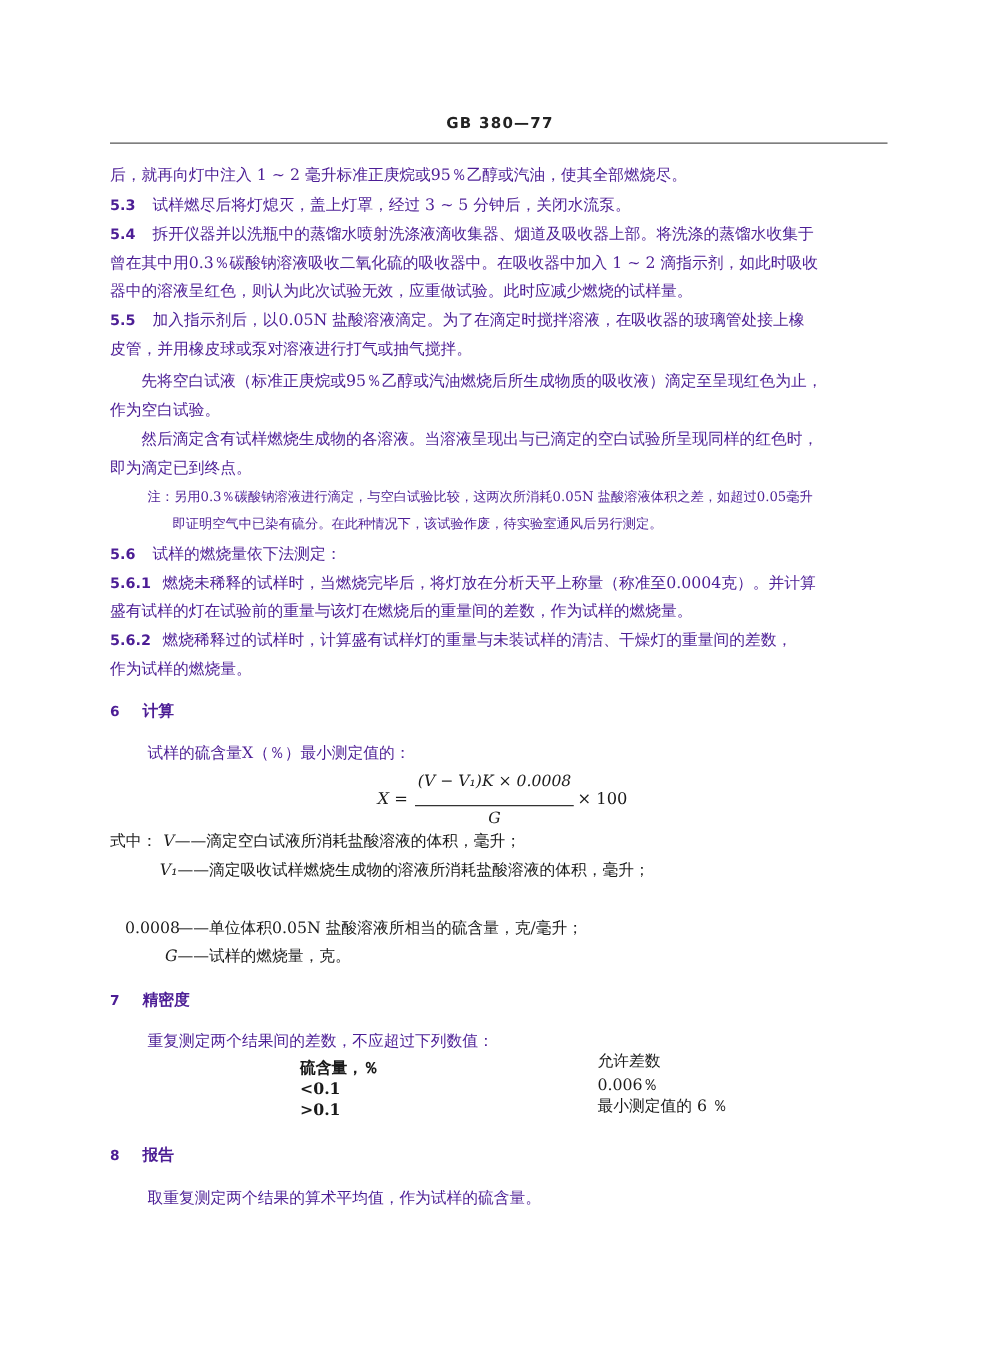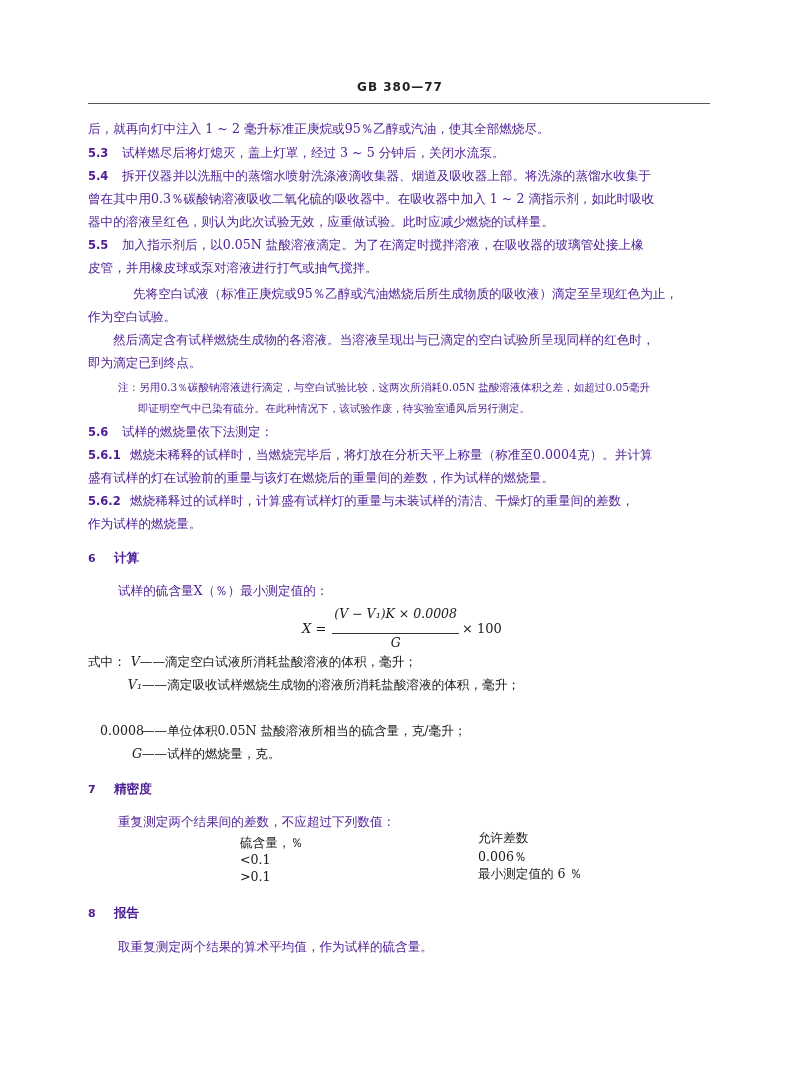--- a/index.html
+++ b/index.html
@@ -1,21 +1,21 @@
 <!DOCTYPE html>
 <html><head>
   <meta charset="utf-8">
   <style>
     html, body { margin: 0; padding: 0; background: #ffffff; }
     body {
       width: 800px; height: 1091px; position: relative; overflow: hidden;
       font-family: "DejaVu Serif", "Liberation Serif", serif;
       color: #1a1a1a;
     }
-    .page { position: absolute; left: 0; top: 1px; width: 800px; height: 905px; }
+    .page { position: absolute; left: 0; top: 12px; width: 800px; height: 905px; }
     .header-title {
       position: absolute; top: 79px; left: 0; width: 800px; text-align: center;
       font-family: "DejaVu Sans", "Liberation Sans", sans-serif;
       font-weight: bold; font-size: 12px; letter-spacing: 1px; color: #222;
     }
     .header-rule {
       position: absolute; top: 102px; left: 88px; width: 622px; height: 1px;
       background: #555;
     }
     .line {
@@ -58,21 +58,21 @@
     <span class="num" style="width:34px;">5.4</span><span>拆开仪器并以洗瓶中的蒸馏水喷射洗涤液滴收集器、烟道及吸收器上部。将洗涤的蒸馏水收集于</span>
   </div>
   <div class="line" style="top:190px; left:88px;">曾在其中用0.3％碳酸钠溶液吸收二氧化硫的吸收器中。在吸收器中加入 1 ~ 2 滴指示剂，如此时吸收</div>
   <div class="line" style="top:213px; left:88px;">器中的溶液呈红色，则认为此次试验无效，应重做试验。此时应减少燃烧的试样量。</div>
 
   <div class="line" style="top:236px; left:88px;">
     <span class="num" style="width:34px;">5.5</span><span>加入指示剂后，以0.05N 盐酸溶液滴定。为了在滴定时搅拌溶液，在吸收器的玻璃管处接上橡</span>
   </div>
   <div class="line" style="top:259px; left:88px;">皮管，并用橡皮球或泵对溶液进行打气或抽气搅拌。</div>
 
-  <div class="line" style="top:285px; left:113px;margin-left:20px;">先将空白试液（标准正庚烷或95％乙醇或汽油燃烧后所生成物质的吸收液）滴定至呈现红色为止，</div>
+  <div class="line" style="top:285px; left:113px;">先将空白试液（标准正庚烷或95％乙醇或汽油燃烧后所生成物质的吸收液）滴定至呈现红色为止，</div>
   <div class="line" style="top:308px; left:88px;">作为空白试验。</div>
 
   <div class="line" style="top:331px; left:113px;">然后滴定含有试样燃烧生成物的各溶液。当溶液呈现出与已滴定的空白试验所呈现同样的红色时，</div>
   <div class="line" style="top:354px; left:88px;">即为滴定已到终点。</div>
 
   <div class="line note" style="top:378px; left:118px;">注：另用0.3％碳酸钠溶液进行滴定，与空白试验比较，这两次所消耗0.05N 盐酸溶液体积之差，如超过0.05毫升</div>
   <div class="line note" style="top:399px; left:138px;">即证明空气中已染有硫分。在此种情况下，该试验作废，待实验室通风后另行测定。</div>
 
   <div class="line" style="top:423px; left:88px;">
     <span class="num" style="width:34px;">5.6</span><span>试样的燃烧量依下法测定：</span>
@@ -113,21 +113,21 @@
   </div>
   <div class="var-row" style="top:745px; left:118px;">
     <span class="var-sym" style="width:24px;">G</span><span>——试样的燃烧量，克。</span>
   </div>
 
   <div class="line sec-head" style="top:780px; left:88px;">
     <span class="sec-num">7</span><span>精密度</span>
   </div>
   <div class="line" style="top:813px; left:118px;">重复测定两个结果间的差数，不应超过下列数值：</div>
 
-  <div class="tbl" style="top:833px; left:240px;">
+  <div class="tbl" style="top:833px; left:240px;font-weight:bold;">
     <div>硫含量，％</div>
     <div>&lt;0.1</div>
     <div>&gt;0.1</div>
   </div>
   <div class="tbl" style="top:828px; left:478px;">
     <div style="margin-bottom:2px;">允许差数</div>
     <div>0.006％</div>
     <div>最小测定值的 6 ％</div>
   </div>
 

